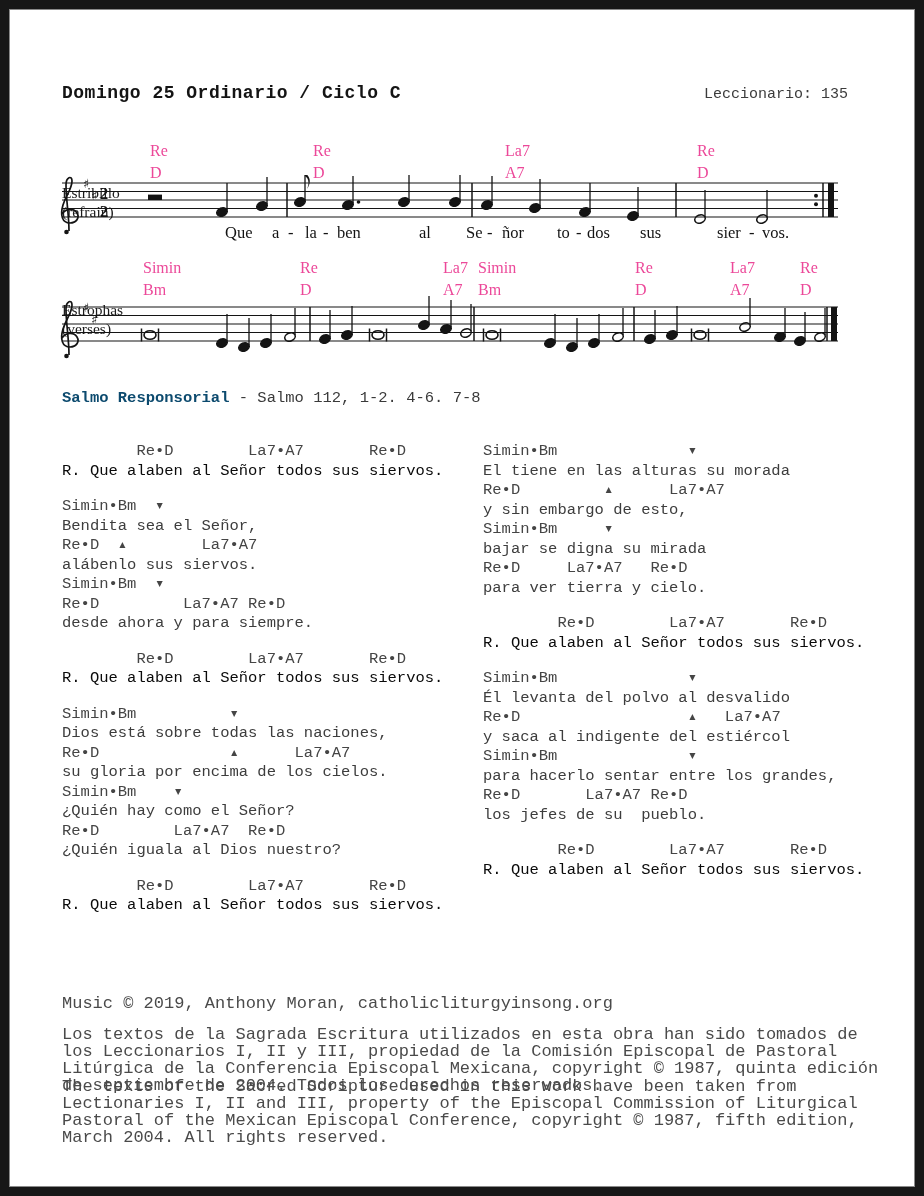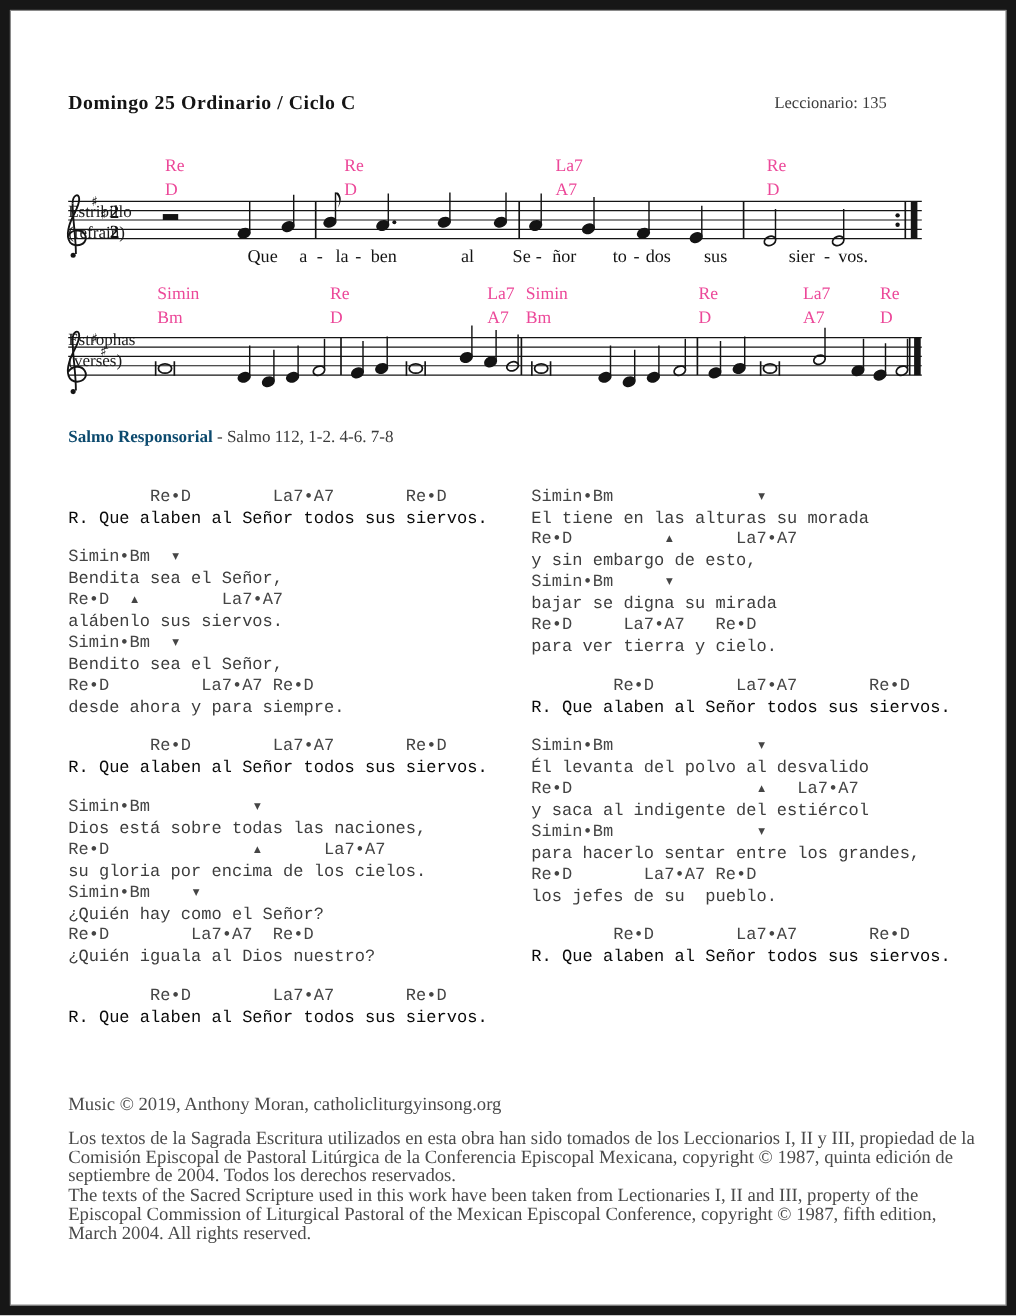--- a/index.html
+++ b/index.html
@@ -1,19 +1,19 @@
 <!DOCTYPE html>
 <html><head>
 <meta charset="utf-8">
 <style>
   html,body{margin:0;padding:0;background:#d9d9d9;}
   .sheet{position:relative;width:924px;height:1196px;background:#ffffff;margin:0 auto;
          font-family:"Liberation Mono","DejaVu Sans Mono",monospace;overflow:hidden;}
   .frame{position:absolute;inset:0;border:9px solid #171717;box-shadow:inset 0 0 0 1px #8a8a8a, 0 0 0 2px #9a9a9a;pointer-events:none;}
-  .abs{position:absolute;font-family:Liberation Serif, serif;}
+  .abs{position:absolute;}
   .title{left:62px;top:83px;font-size:18px;font-weight:bold;color:#141414;letter-spacing:.5px;}
   .lect{left:704px;top:86px;font-size:15px;color:#3c3c3c;text-align:center;}
   .sec-label{font-family:"Liberation Serif","DejaVu Serif",serif;font-size:15.5px;line-height:19px;color:#1c1c1c;margin-top:46px;}
   .chord-row{position:absolute;left:0;width:924px;height:46px;}
   .chord{position:absolute;top:0;font-family:"Liberation Serif","DejaVu Serif",serif;
          font-size:16px;line-height:22px;color:#ec4899;}
   .lyrics{position:absolute;left:0;width:924px;height:22px;}
   .syll{position:absolute;top:0;font-family:"Liberation Serif","DejaVu Serif",serif;font-size:16.5px;color:#141414;margin-left:20px;}
   .psalm-heading{left:62px;top:389px;font-size:15.5px;color:#3a3a3a;}
   .psalm-heading b{color:#0c4a6e;}
@@ -238,21 +238,20 @@
 
   <div class="col" id="col-left" style="left:62px">
       <div class="pline chords">        Re•D        La7•A7       Re•D</div>
       <div class="pline resp">R. Que alaben al Señor todos sus siervos.</div>
       <div class="pline blank"></div>
       <div class="pline chords">Simin•Bm  ▾</div>
       <div class="pline text">Bendita sea el Señor,</div>
       <div class="pline chords">Re•D  ▴        La7•A7</div>
       <div class="pline text">alábenlo sus siervos.</div>
       <div class="pline chords">Simin•Bm  ▾</div>
-      <div class="pline text">Bendito sea el Señor,</div>
       <div class="pline chords">Re•D         La7•A7 Re•D</div>
       <div class="pline text">desde ahora y para siempre.</div>
       <div class="pline blank"></div>
       <div class="pline chords">        Re•D        La7•A7       Re•D</div>
       <div class="pline resp">R. Que alaben al Señor todos sus siervos.</div>
       <div class="pline blank"></div>
       <div class="pline chords">Simin•Bm          ▾</div>
       <div class="pline text">Dios está sobre todas las naciones,</div>
       <div class="pline chords">Re•D              ▴      La7•A7</div>
       <div class="pline text">su gloria por encima de los cielos.</div>

